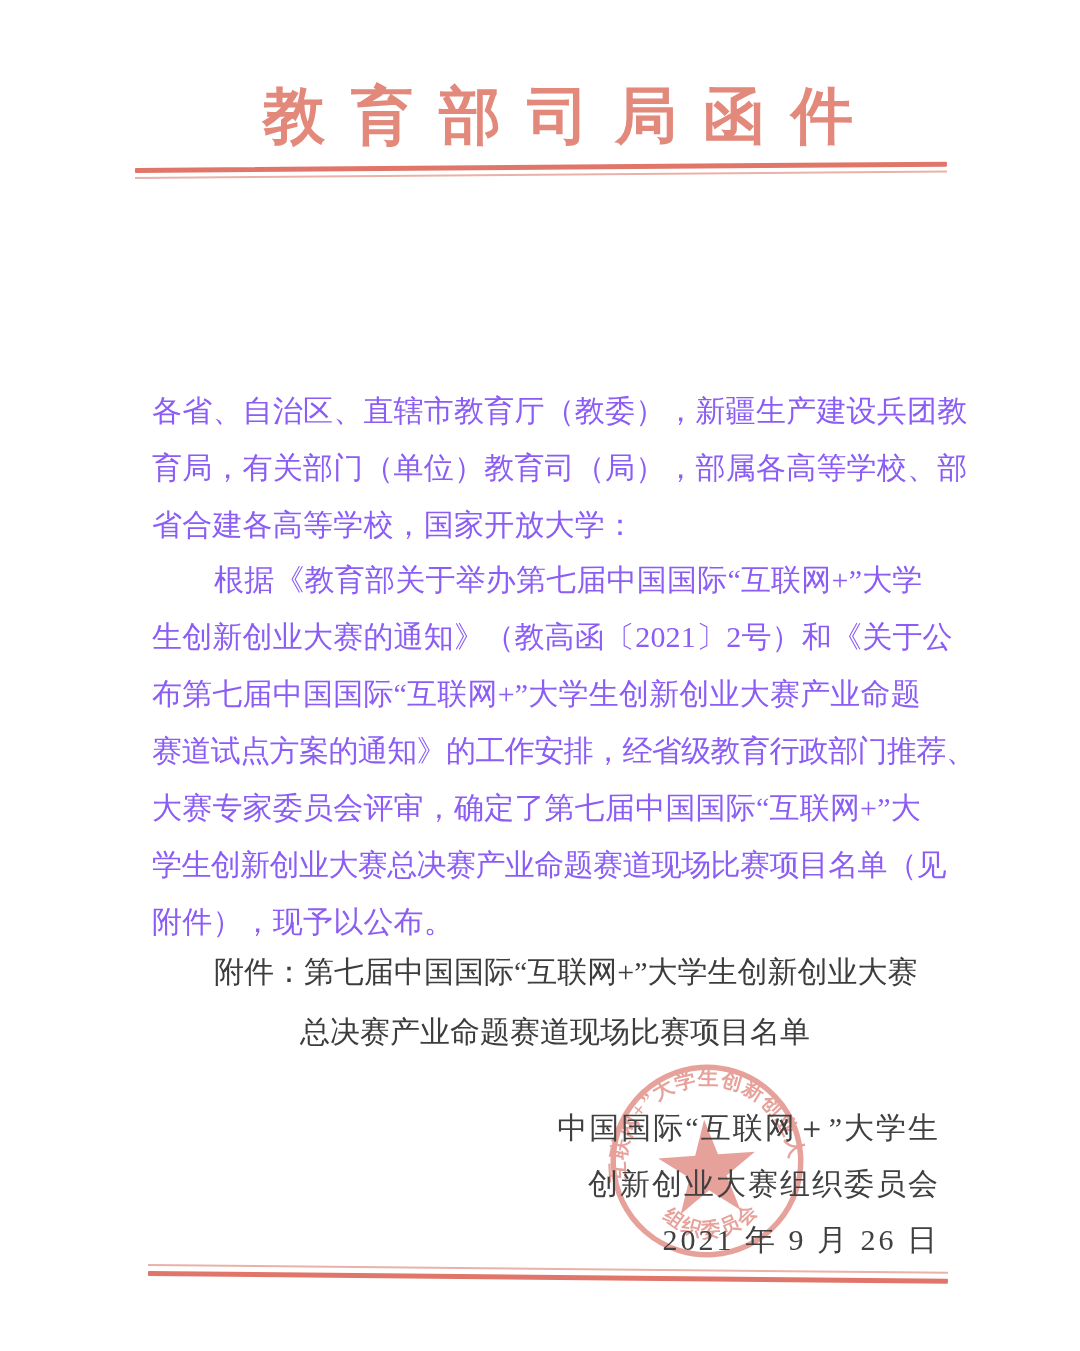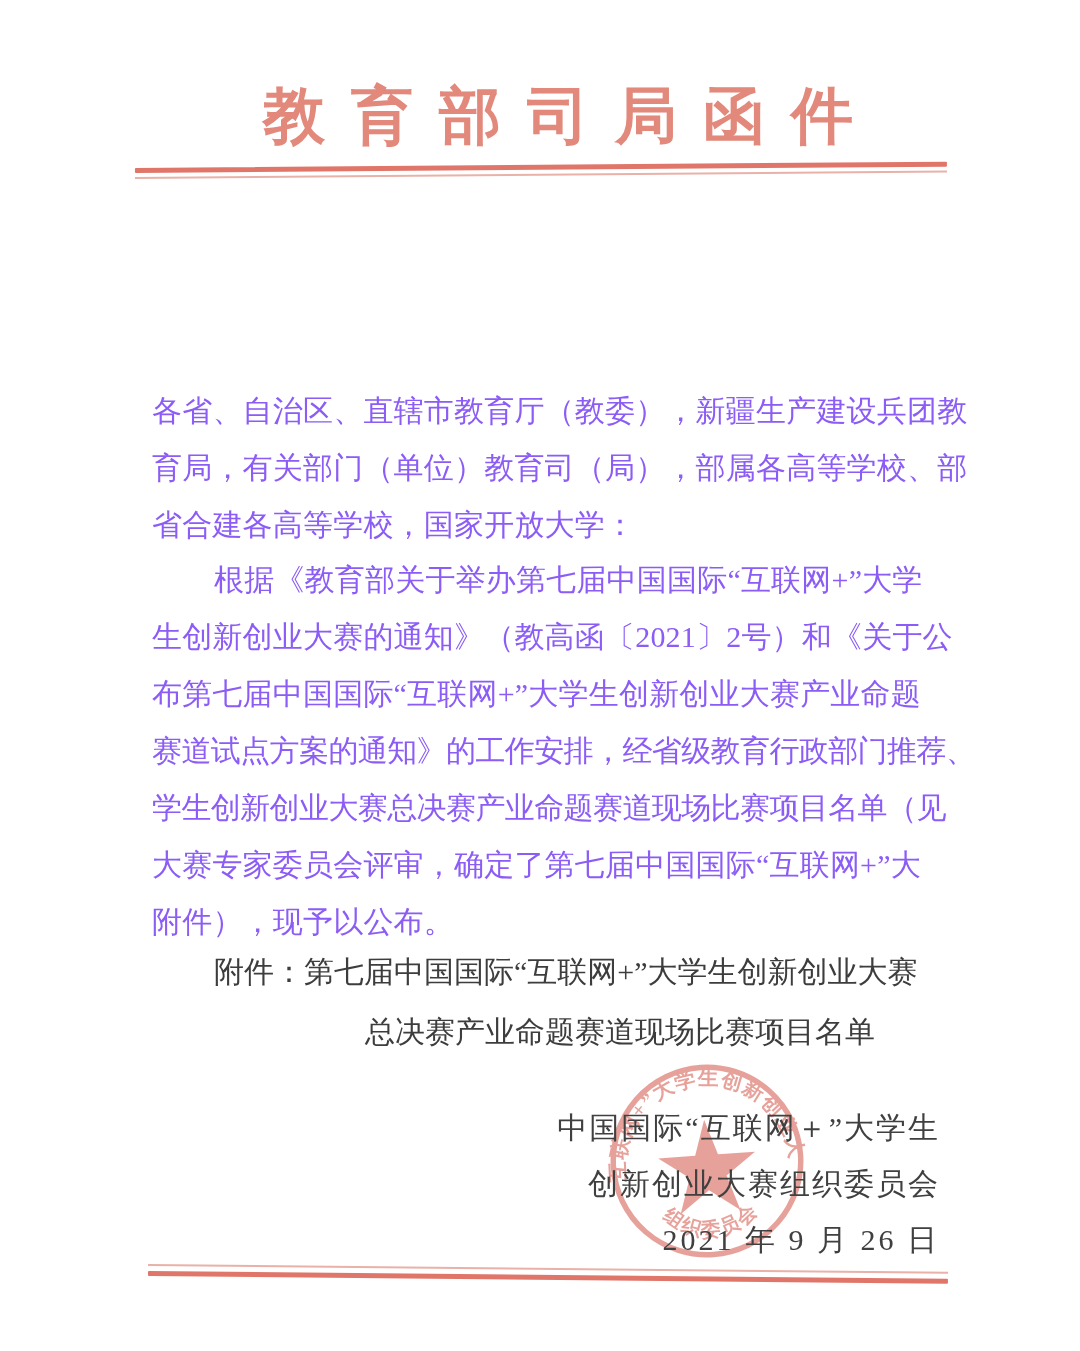--- a/index.html
+++ b/index.html
@@ -109,21 +109,21 @@
     position: absolute;
     top: 942px;
     left: 152px;
     width: 788px;
     font-size: 30px;
     line-height: 60px;
     color: #3d3d3d;
   }
   .attachment .att-line { display: block; white-space: nowrap; }
   .attachment .att-line.l1 { padding-left: 62px; }
-  .attachment .att-line.l2 { padding-left: 148px; text-align: center; }
+  .attachment .att-line.l2 { padding-left: 148px; }
 
   
   .signature {
     position: absolute;
     top: 1100px;
     left: 380px;
     width: 560px;
     text-align: right;
     font-size: 30px;
     line-height: 56px;
@@ -180,22 +180,22 @@
     <span class="body-line">各省、自治区、直辖市教育厅（教委），新疆生产建设兵团教</span>
     <span class="body-line">育局，有关部门（单位）教育司（局），部属各高等学校、部</span>
     <span class="body-line">省合建各高等学校，国家开放大学：</span>
   </div>
 
   <div class="body-block para-main">
     <span class="body-line indent">根据《教育部关于举办第七届中国国际“互联网+”大学</span>
     <span class="body-line">生创新创业大赛的通知》（教高函〔2021〕2号）和《关于公</span>
     <span class="body-line">布第七届中国国际“互联网+”大学生创新创业大赛产业命题</span>
     <span class="body-line tight">赛道试点方案的通知》的工作安排，经省级教育行政部门推荐、</span>
+    <span class="body-line">大赛专家委员会评审，确定了第七届中国国际“互联网+”大</span>
     <span class="body-line tight">学生创新创业大赛总决赛产业命题赛道现场比赛项目名单（见</span>
-    <span class="body-line">大赛专家委员会评审，确定了第七届中国国际“互联网+”大</span>
     <span class="body-line">附件），现予以公布。</span>
   </div>
 
   <div class="attachment">
     <span class="att-line l1">附件：第七届中国国际“互联网+”大学生创新创业大赛</span>
     <span class="att-line l2">总决赛产业命题赛道现场比赛项目名单</span>
   </div>
 
   <div class="seal">
     <svg viewBox="0 0 200 200" xmlns="http://www.w3.org/2000/svg">

